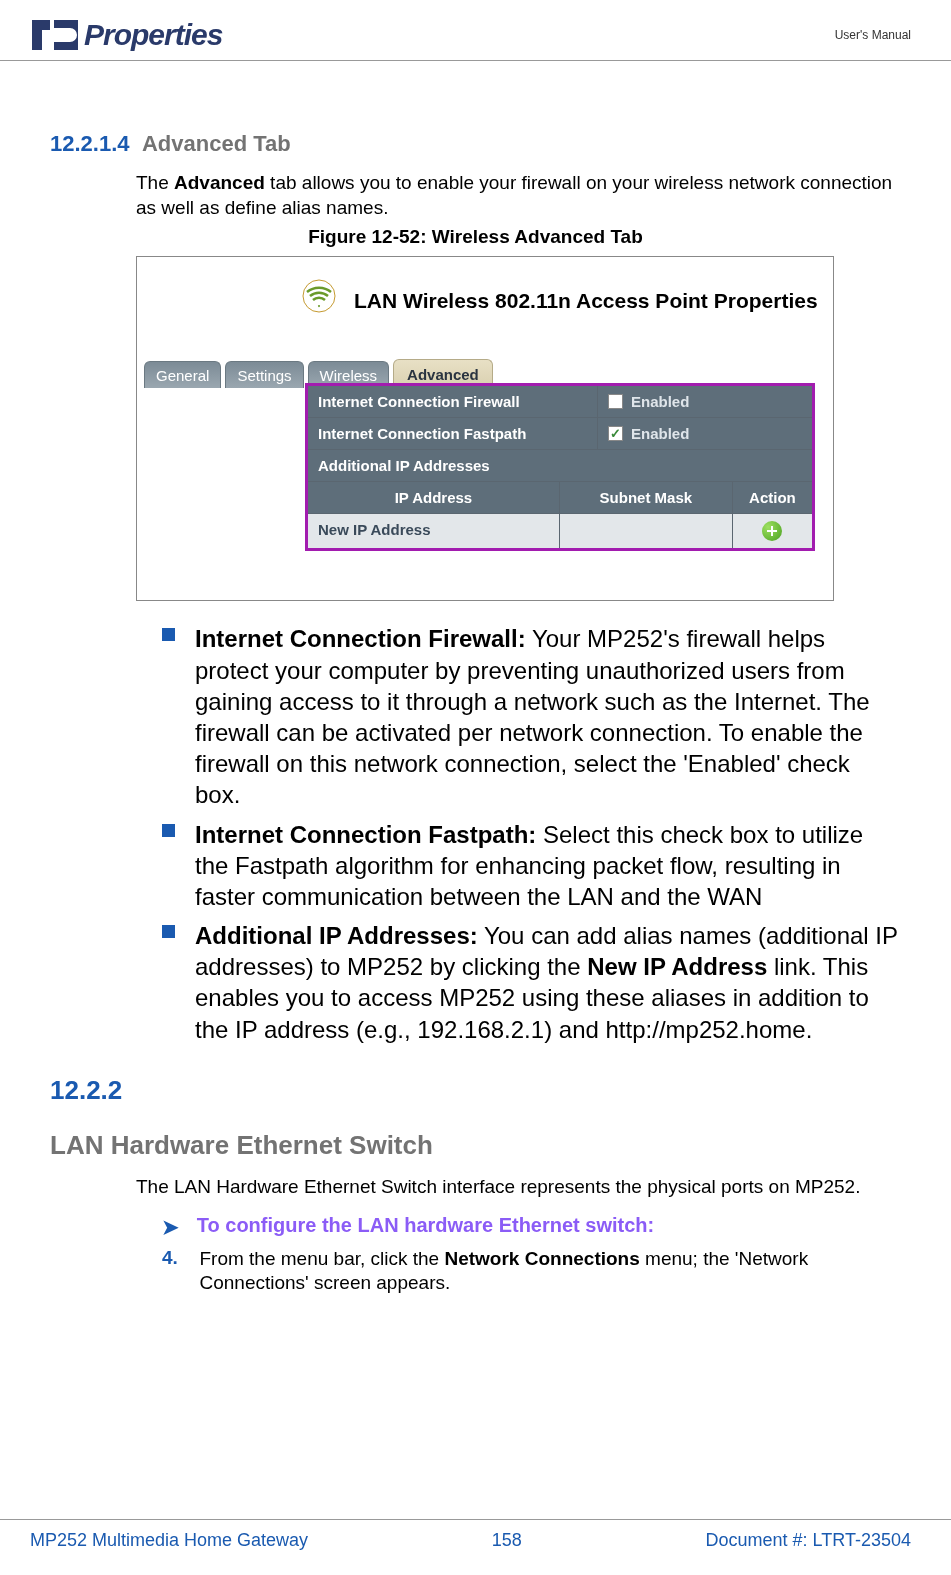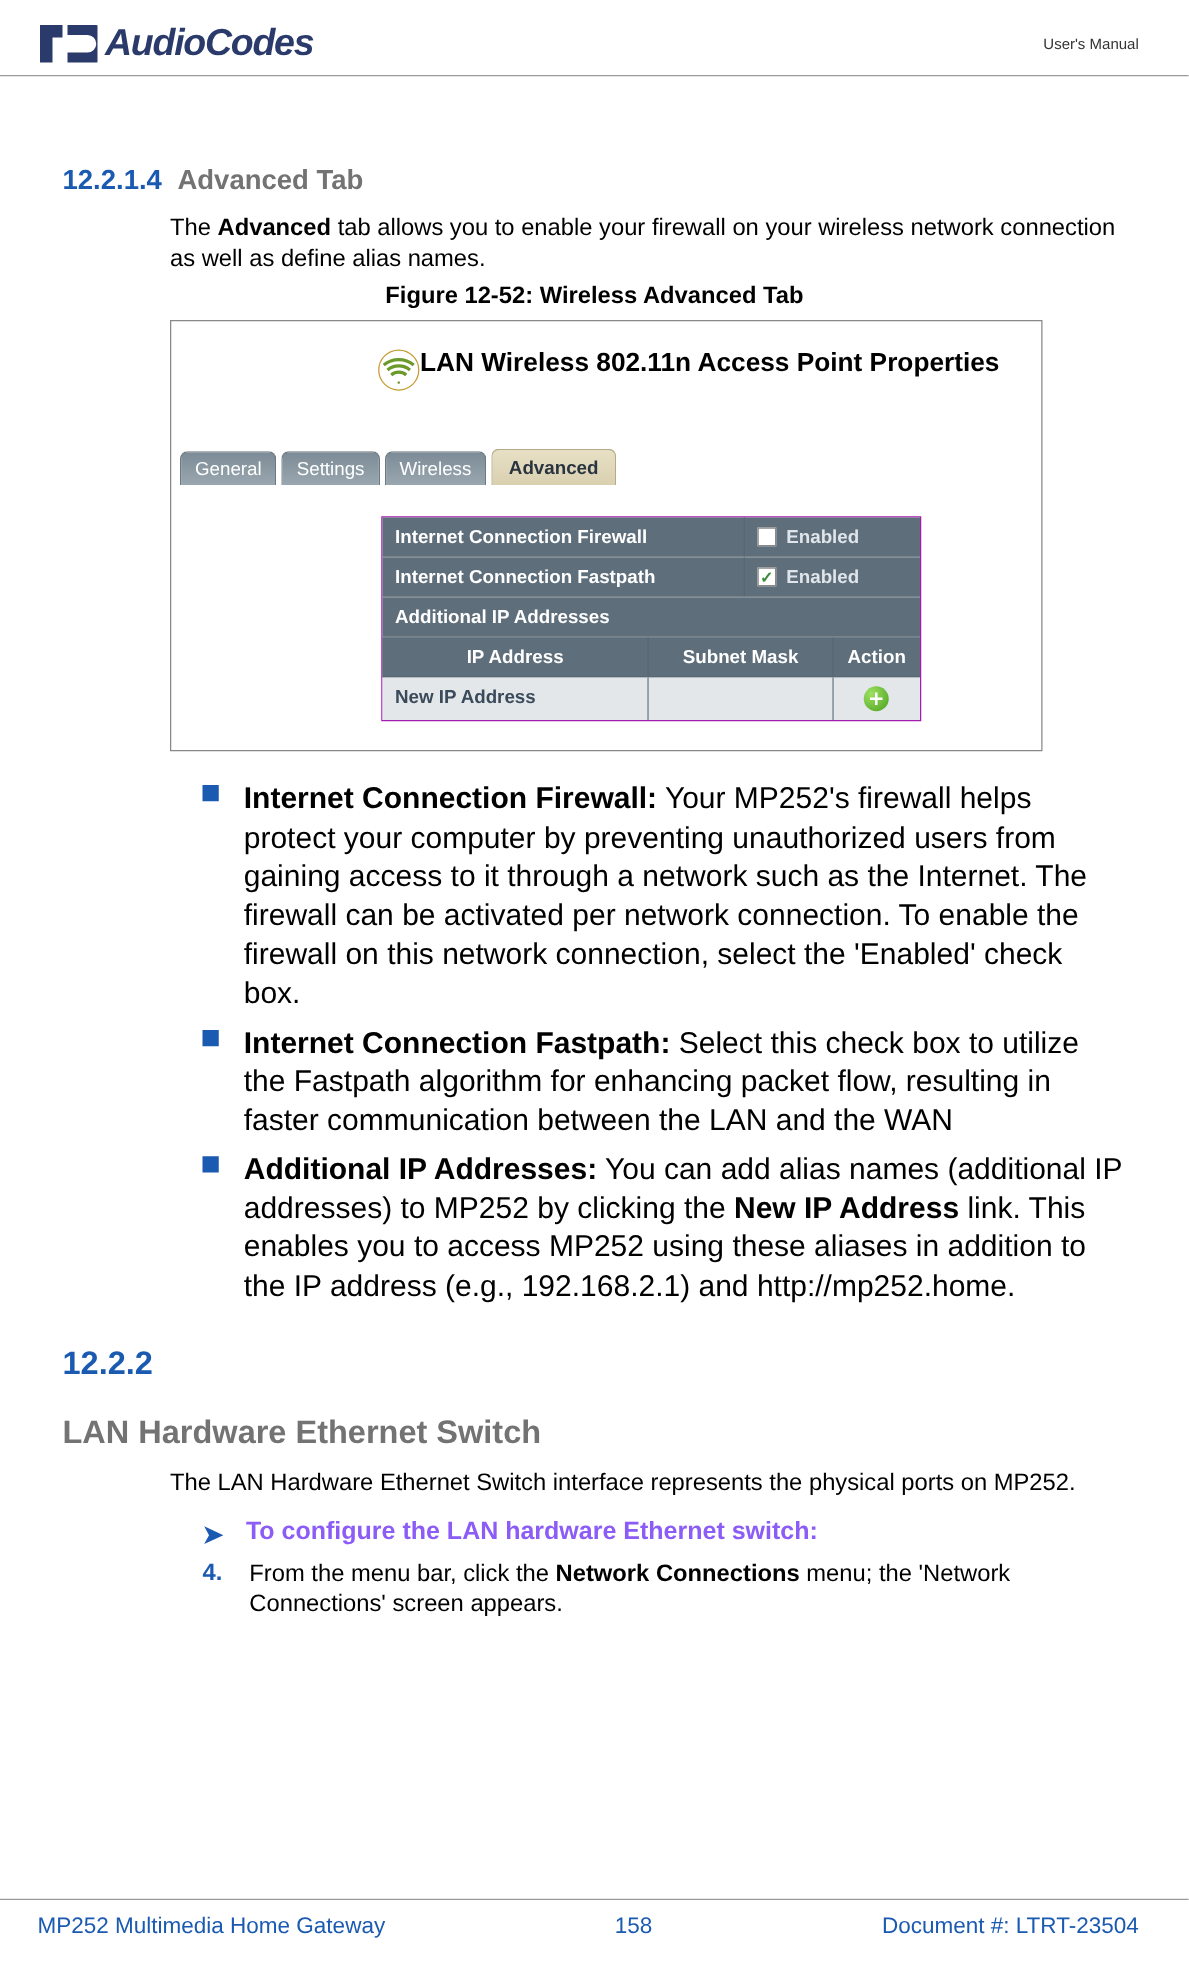--- a/index.html
+++ b/index.html
@@ -82,21 +82,22 @@
     .figure-inner {
       position: relative;
       width: 100%;
       height: 100%;
     }
     .wifi-title-row {
       position: absolute;
       top: 22px;
       left: 165px;
       display: flex;
-      align-items: flex-start;
+      align-items: flex-end;
+      gap: 18px;
     }
     .wifi-icon {
       width: 34px;
       height: 34px;
       border-radius: 50%;
       position: relative;
     }
     .wifi-title {
       font-size: 21px;
       font-weight: bold;
@@ -122,24 +123,24 @@
     .tab.active {
       background: linear-gradient(#e8e0c5, #d9d0b0);
       color: #2a3440;
       font-weight: bold;
       padding: 6px 13px 5px;
       border: 1px solid #b5ab88;
       border-bottom: none;
     }
     .table-area {
       position: absolute;
-      top: 156px;
+      top: 126px;
       left: 168px;
-      width: 432px;
-      border: 1px solid #a21caf;
+      width: 510px;
+      border: 3px solid #a21caf;
     }
     .trow {
       display: flex;
       border-bottom: 1px solid #5a6670;
     }
     .trow:last-child { border-bottom: none; }
     .tcell {
       padding: 7px 10px;
       font-size: 15px;
       font-family: Verdana, Arial, sans-serif;
@@ -275,21 +276,21 @@
 <body>
 
 <div class="header">
   <div class="logo">
     <div class="logo-icon">
       <svg width="48" height="34" viewBox="0 0 48 34">
         <path d="M2 2 h18 v10 h-8 v20 h-10 z" fill="#2a3a6a"></path>
         <path d="M24 2 h22 a2 2 0 0 1 0 30 h-22 v-8 h16 a2 2 0 0 0 0-14 h-16 z" fill="#2a3a6a"></path>
       </svg>
     </div>
-    <span class="logo-text">AudioCodes</span>
+    <span class="logo-text">Properties</span>
   </div>
   <div class="header-right">User's Manual</div>
 </div>
 
 <div class="content">
   <div class="h4">
     <span class="section-num">12.2.1.4</span>
     <span class="section-title">Advanced Tab</span>
   </div>
 

